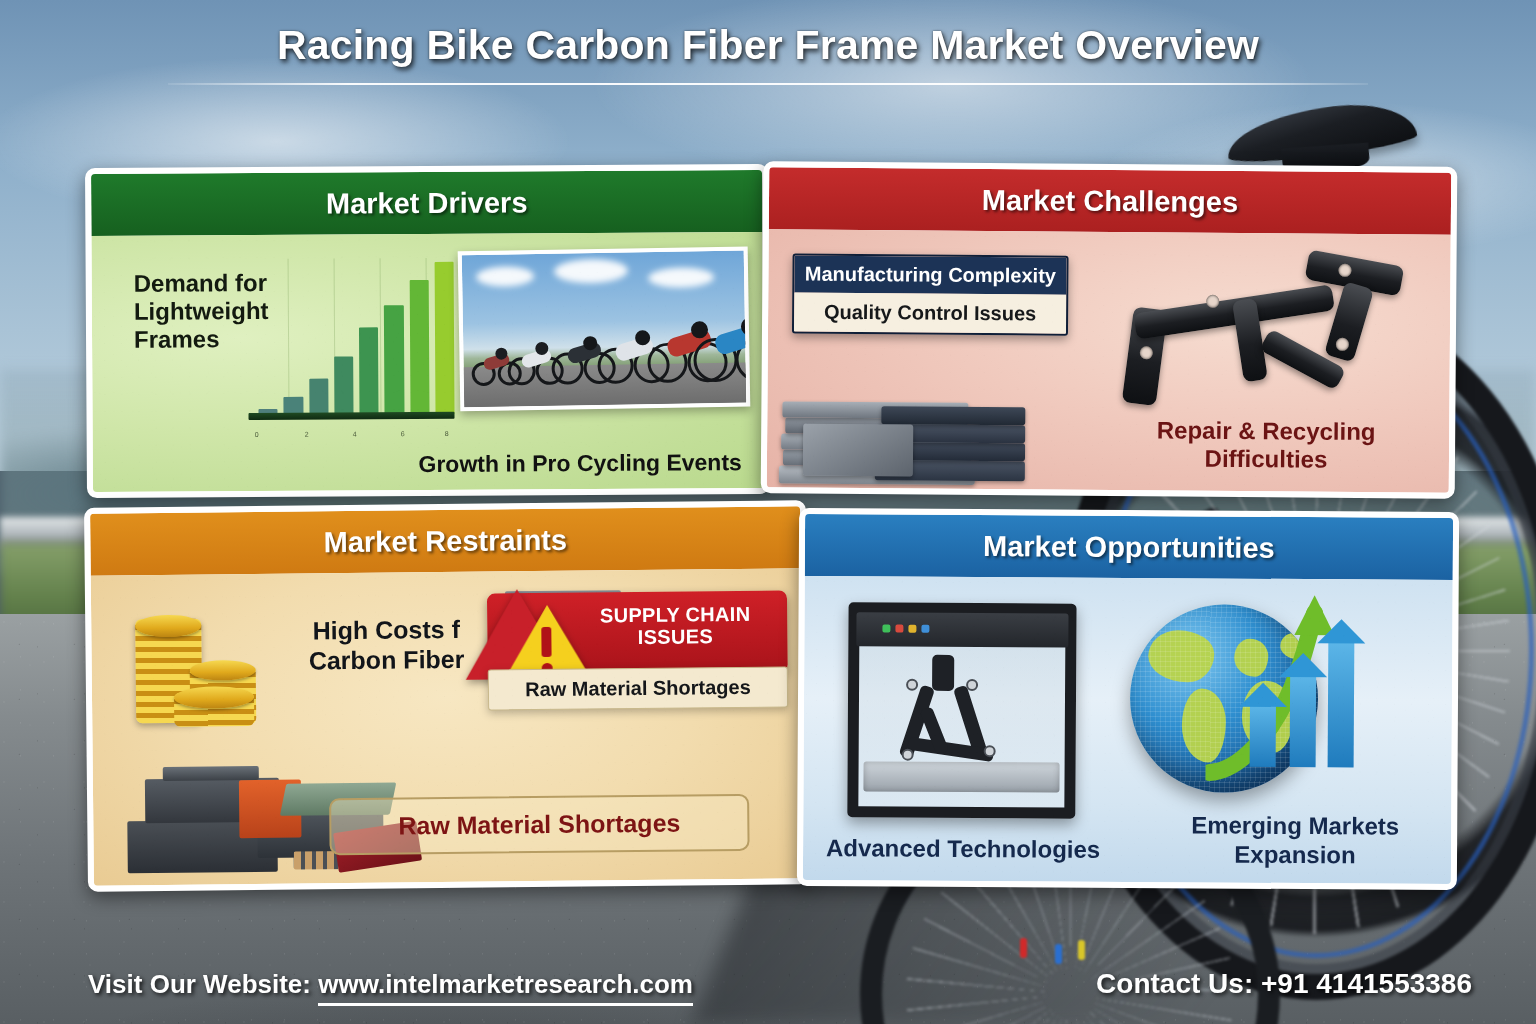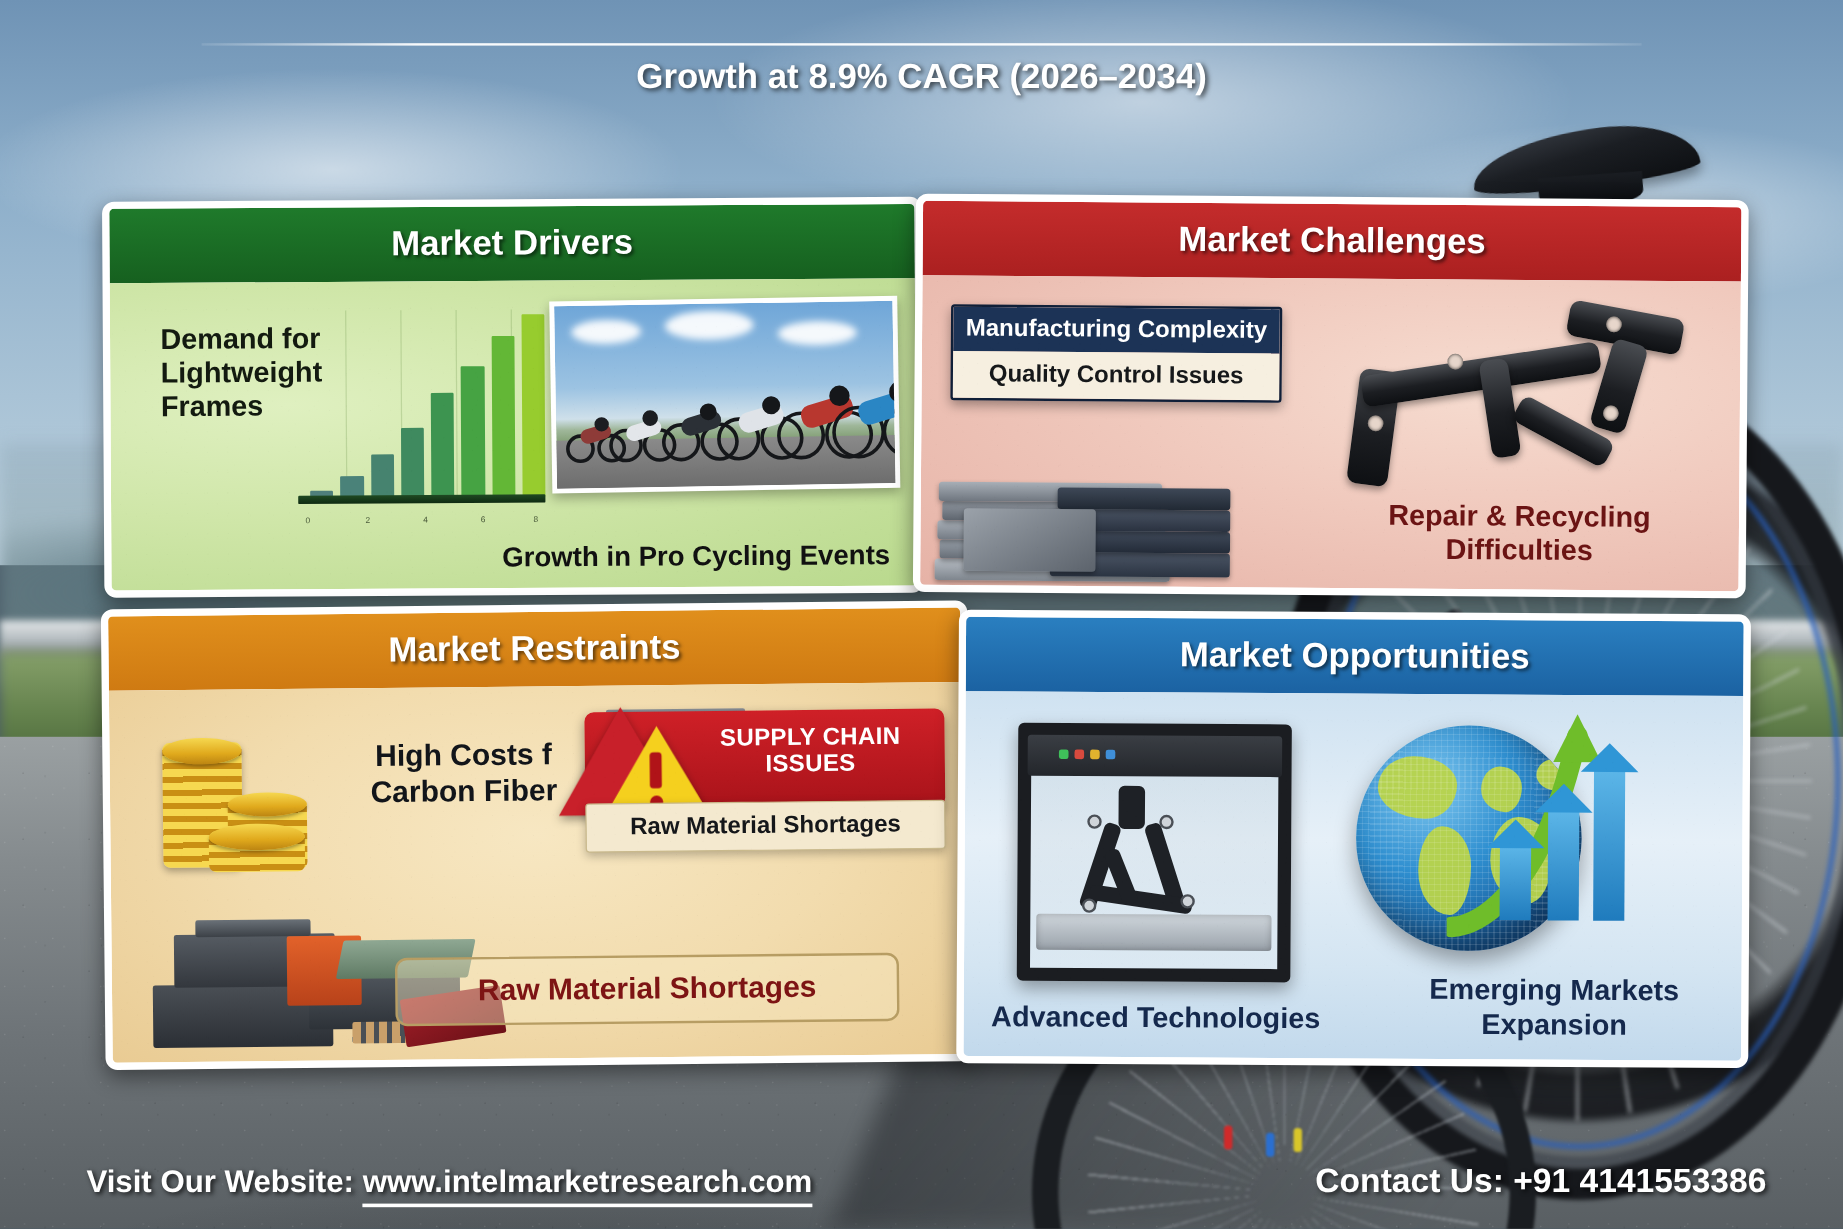--- a/index.html
+++ b/index.html
@@ -332,21 +332,21 @@
   }
   .barrow { position:absolute; bottom:18px; width:26px; background:linear-gradient(180deg,#5cb6e8,#1f7bbd); }
   .barrow:before {
     content:""; position:absolute; left:-11px; top:-22px; width:0; height:0;
     border-left:24px solid transparent; border-right:24px solid transparent; border-bottom:24px solid #2f96d6;
   }
   .op-cap2 { position:absolute; right:26px; bottom:14px; width:260px; text-align:center; font-size:24px; font-weight:bold; color:#15294d; line-height:1.18; }
 
   
   .footer { position:absolute; left:0; bottom:24px; width:100%; z-index:6; }
-  .f-left { position:absolute; left:72px; bottom:0; font-size:26px; font-weight:bold; color:#fff; text-shadow:2px 2px 4px rgba(0,0,0,.8); }
+  .f-left { position:absolute; left:88px; bottom:0; font-size:26px; font-weight:bold; color:#fff; text-shadow:2px 2px 4px rgba(0,0,0,.8); }
   .f-left .u { border-bottom:3px solid #fff; padding-bottom:4px; }
   .f-right { position:absolute; right:64px; bottom:0; font-size:28px; font-weight:bold; color:#fff; text-shadow:2px 2px 4px rgba(0,0,0,.8); }
 </style>
 </head>
 <body>
 
 <div id="bg">
   <div class="sky"></div>
   <div class="mountains"></div>
   <div class="guardrail"></div>
@@ -367,22 +367,22 @@
 
   <div class="wheel2">
     <div class="spokes2"></div>
   </div>
   <div class="nipple" style="left:1020px;bottom:66px;background:#d02a2a;"></div>
   <div class="nipple" style="left:1055px;bottom:60px;background:#2a6fd0;"></div>
   <div class="nipple" style="left:1078px;bottom:64px;background:#d8c62a;"></div>
 </div>
 
 <div class="header">
+  <div class="title">Racing Bike Carbon Fiber Frame Market Overview</div>
   <div class="hrule"></div>
-  <div class="subtitle">Growth at 8.9% CAGR (2026–2034)</div>
 </div>
 
 <div class="board">
 
   <div class="panel" id="p-drivers">
     <div class="inner">
       <div class="pbar">
         <h2>Market Drivers</h2>
       </div>
       <div class="pbody paper-tex">

